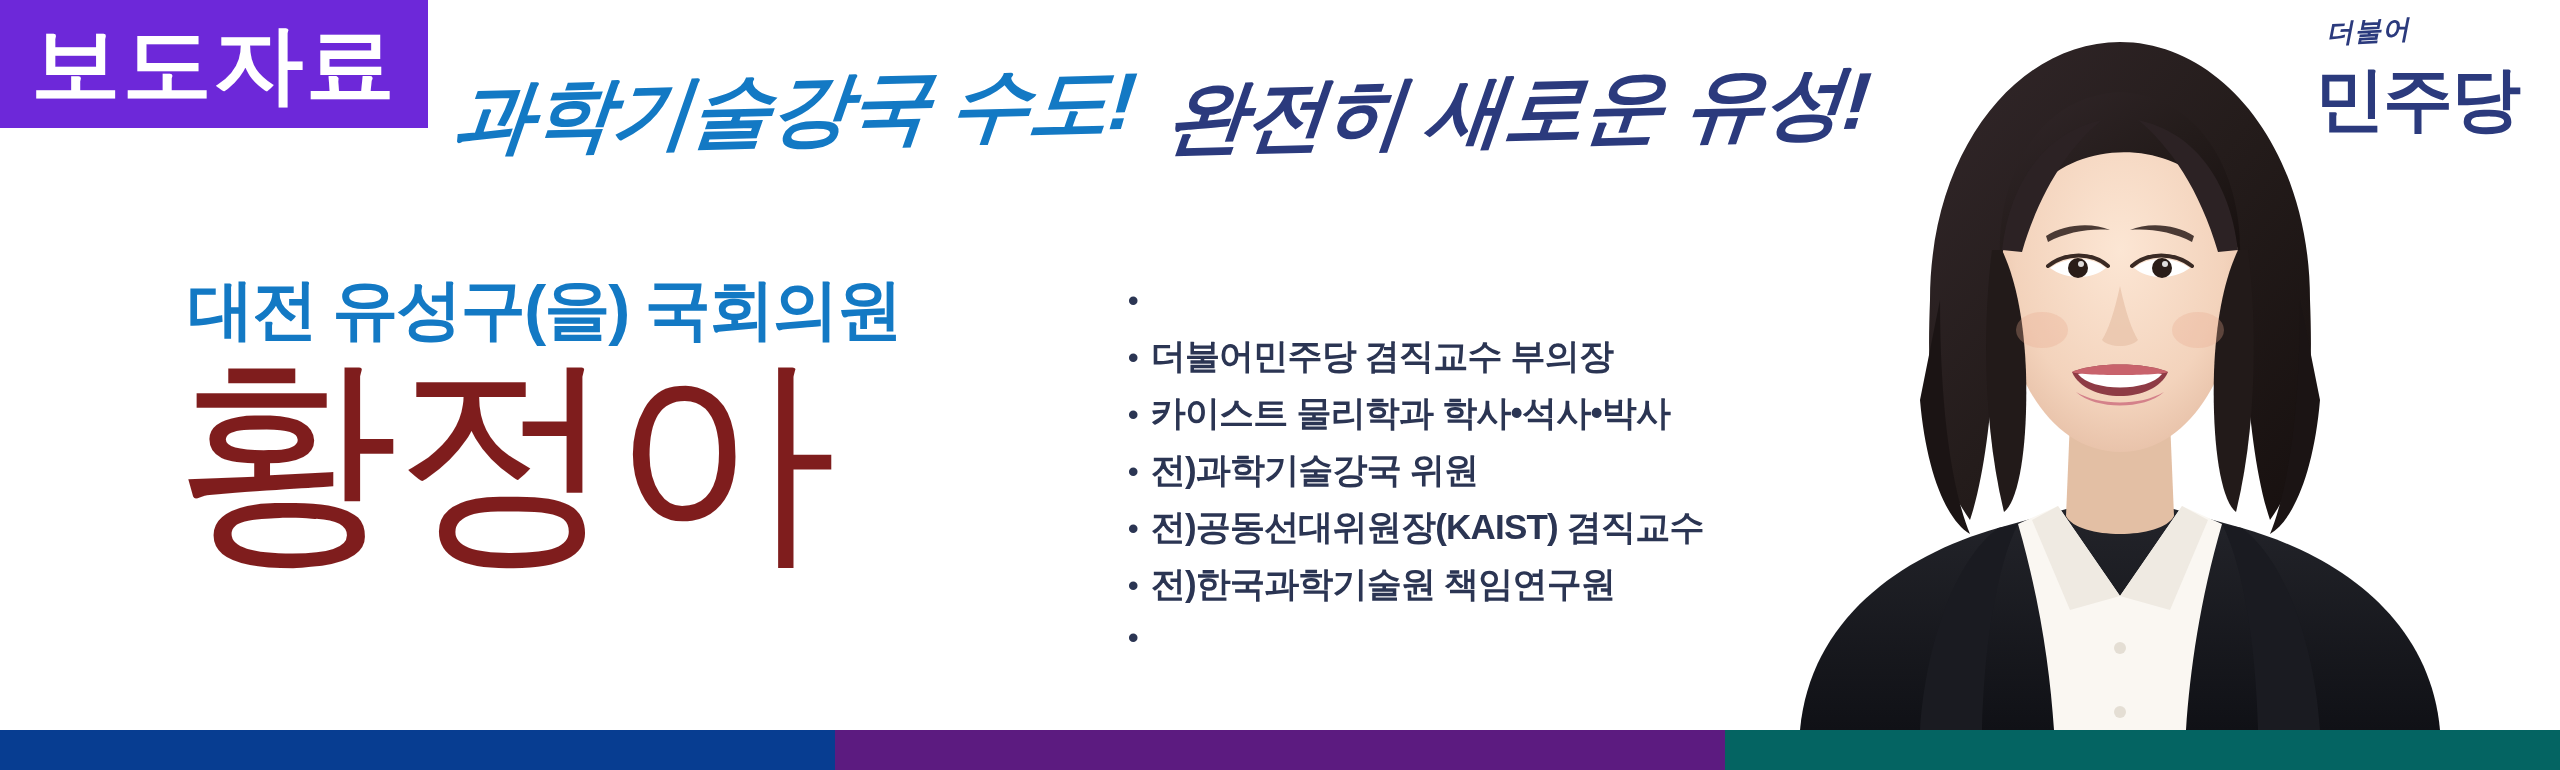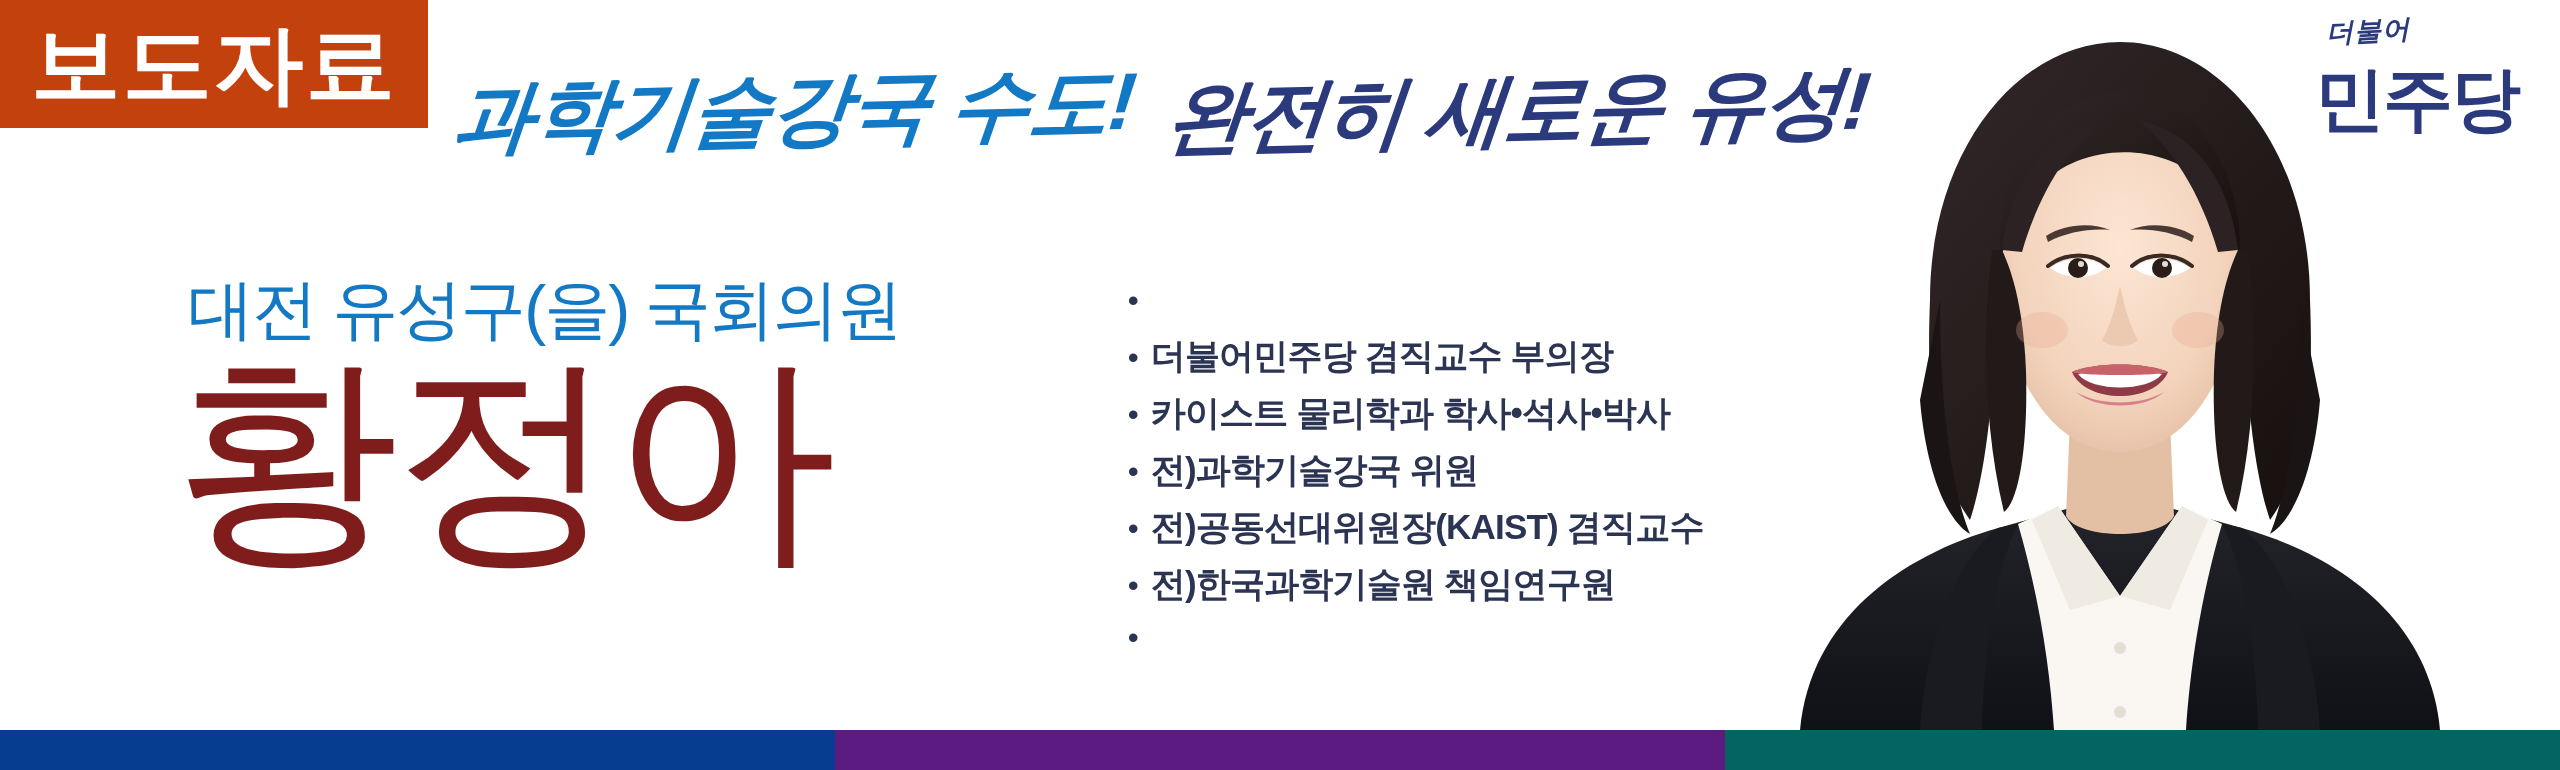--- a/index.html
+++ b/index.html
@@ -17,21 +17,21 @@
     width:2560px; height:770px;
     background:#ffffff;
     overflow:hidden;
   }
 
   
   .press-badge {
     position:absolute;
     left:0px; top:0px;
     width:428px; height:128px;
-    background:#c2410c;
+    background:#6d28d9;
     display:flex; align-items:center; justify-content:center;
   }
   .press-badge-label {
     color:#ffffff;
     font-size:86px;
     font-weight:900;
     letter-spacing:2px;
     line-height:1;
     transform:scaleX(1.04);
   }
@@ -85,21 +85,21 @@
 
   
   .left-block {
     position:absolute;
     left:188px; top:276px;
     width:900px;
   }
   .office-title {
     color:#1379C4;
     font-size:66px;
-    font-weight:400;
+    font-weight:700;
     line-height:1.02;
     letter-spacing:-2px;
     white-space:nowrap;
   }
   .candidate-name {
     color:#7f1d1d;
     font-size:225px;
     font-weight:400;
     line-height:0.97;
     letter-spacing:-6px;

